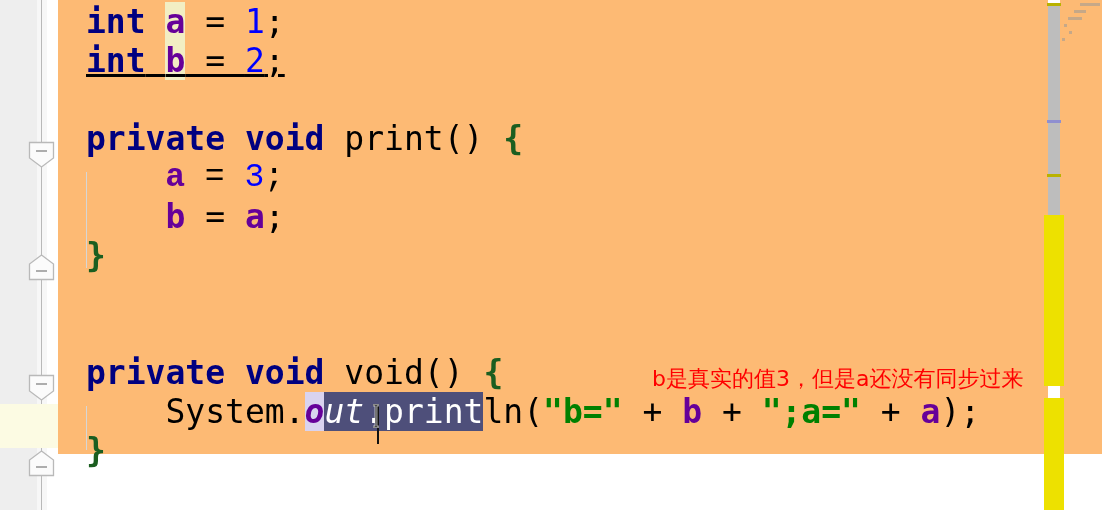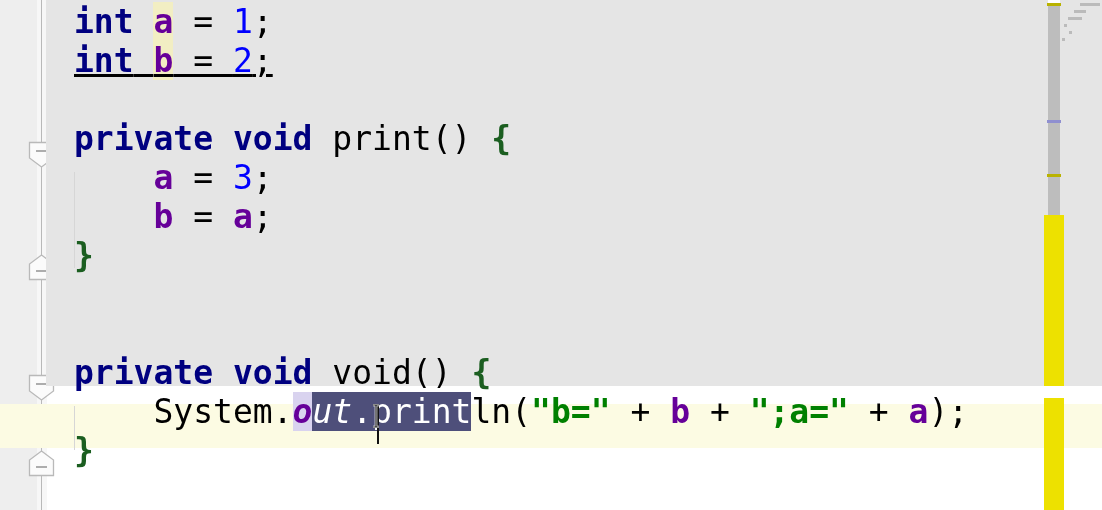--- a/index.html
+++ b/index.html
@@ -27,22 +27,22 @@
   }
 
   
   .fold{
     position:absolute;left:27px;width:29px;height:29px;
   }
   .fold svg{display:block;}
 
   
   .code{
-    position:absolute;left:46px;top:0;right:0;height:386px;
-    background:#e5e5e5;
+    position:absolute;left:58px;top:0;right:0;height:454px;
+    background:#fdba74;
   }
   .line{
     position:absolute;left:0;right:0;height:49px;line-height:49px;
     white-space:pre;font-size:33px;
     font-family:"DejaVu Sans Mono",monospace;
     letter-spacing:0px;
   }
   .ln-text{padding-left:28px;}
 
   
@@ -159,39 +159,40 @@
   </div>
 
   <div class="code">
     <div class="indent-guide" style="left:28px;top:172px;height:96px;"></div>
     <div class="indent-guide" style="left:28px;top:406px;height:44px;"></div>
     <div id="code-lines">
         <div class="line" style="top: 2px; height: 39px; line-height: 39px;"><span class="ln-text"><span class="kw">int</span><span class="punct"> </span><span class="field fieldhl">a</span><span class="op"> = </span><span class="num">1</span><span class="punct">;</span></span></div>
         <div class="line" style="top: 41px; height: 39px; line-height: 39px; text-decoration: underline;"><span class="ln-text"><span class="kw">int</span><span class="punct"> </span><span class="field fieldhl">b</span><span class="op"> = </span><span class="num">2</span><span class="punct">;</span></span></div>
         <div class="line" style="top: 80px; height: 39px; line-height: 39px;"><span class="ln-text"></span></div>
         <div class="line" style="top: 119px; height: 39px; line-height: 39px;"><span class="ln-text"><span class="kw">private</span><span class="punct"> </span><span class="kw">void</span><span class="punct"> </span><span class="ident">print</span><span class="punct">()</span><span class="punct"> </span><span class="brace">{</span></span></div>
-        <div class="line" style="top: 158px; height: 39px; line-height: 39px;"><span class="ln-text"><span class="punct">    </span><span class="field">a</span><span class="op"> = </span><span class="num">3</span><span class="punct">;</span></span></div>
+        <div class="line" style="top: 158px; height: 39px; line-height: 39px; font-family: Liberation Mono, monospace;"><span class="ln-text"><span class="punct">    </span><span class="field">a</span><span class="op"> = </span><span class="num">3</span><span class="punct">;</span></span></div>
         <div class="line" style="top: 197px; height: 39px; line-height: 39px;"><span class="ln-text"><span class="punct">    </span><span class="field">b</span><span class="op"> = </span><span class="field">a</span><span class="punct">;</span></span></div>
         <div class="line" style="top: 236px; height: 39px; line-height: 39px;"><span class="ln-text"><span class="brace">}</span></span></div>
         <div class="line" style="top: 275px; height: 39px; line-height: 39px;"><span class="ln-text"></span></div>
         <div class="line" style="top: 314px; height: 39px; line-height: 39px;"><span class="ln-text"></span></div>
         <div class="line" style="top: 353px; height: 39px; line-height: 39px;"><span class="ln-text"><span class="kw">private</span><span class="punct"> </span><span class="kw">void</span><span class="punct"> </span><span class="ident">void</span><span class="punct">()</span><span class="punct"> </span><span class="brace">{</span></span></div>
         <div class="line" style="top: 392px; height: 39px; line-height: 39px;"><span class="ln-text"><span class="punct">    </span><span class="ident">System</span><span class="punct">.</span><span class="staticf sel-soft">o</span><span class="staticf sel">ut</span><span class="sel">.print</span><span class="ident">ln</span><span class="punct">(</span><span class="str">"b="</span><span class="op"> + </span><span class="field">b</span><span class="op"> + </span><span class="str">";a="</span><span class="op"> + </span><span class="field">a</span><span class="punct">)</span><span class="punct">;</span></span></div>
         <div class="line" style="top: 431px; height: 39px; line-height: 39px;"><span class="ln-text"><span class="brace">}</span></span></div>
       </div>
   </div>
 
   <div class="caret"></div>
   <div class="mouse-cursor">
     <svg width="10" height="24" viewBox="0 0 10 24">
       <path d="M2 1 H8 M5 1 V23 M2 23 H8" stroke="#ffffff" stroke-width="2.6" fill="none"></path>
       <path d="M2 1 H8 M5 1 V23 M2 23 H8" stroke="#1a1a1a" stroke-width="1.2" fill="none"></path>
     </svg>
   </div>
 
+  <div class="annotation">b是真实的值3，但是a还没有同步过来</div>
 
   <div class="scroll-track"></div>
   <div class="scroll-thumb"></div>
   <div id="scroll-marks"></div>
 
   <div id="marker-bars"></div>
 
   <div class="minimap">
     <div id="mm">
         <div class="mm-seg" style="left: 20px; top: 3px; width: 20px;"></div>

